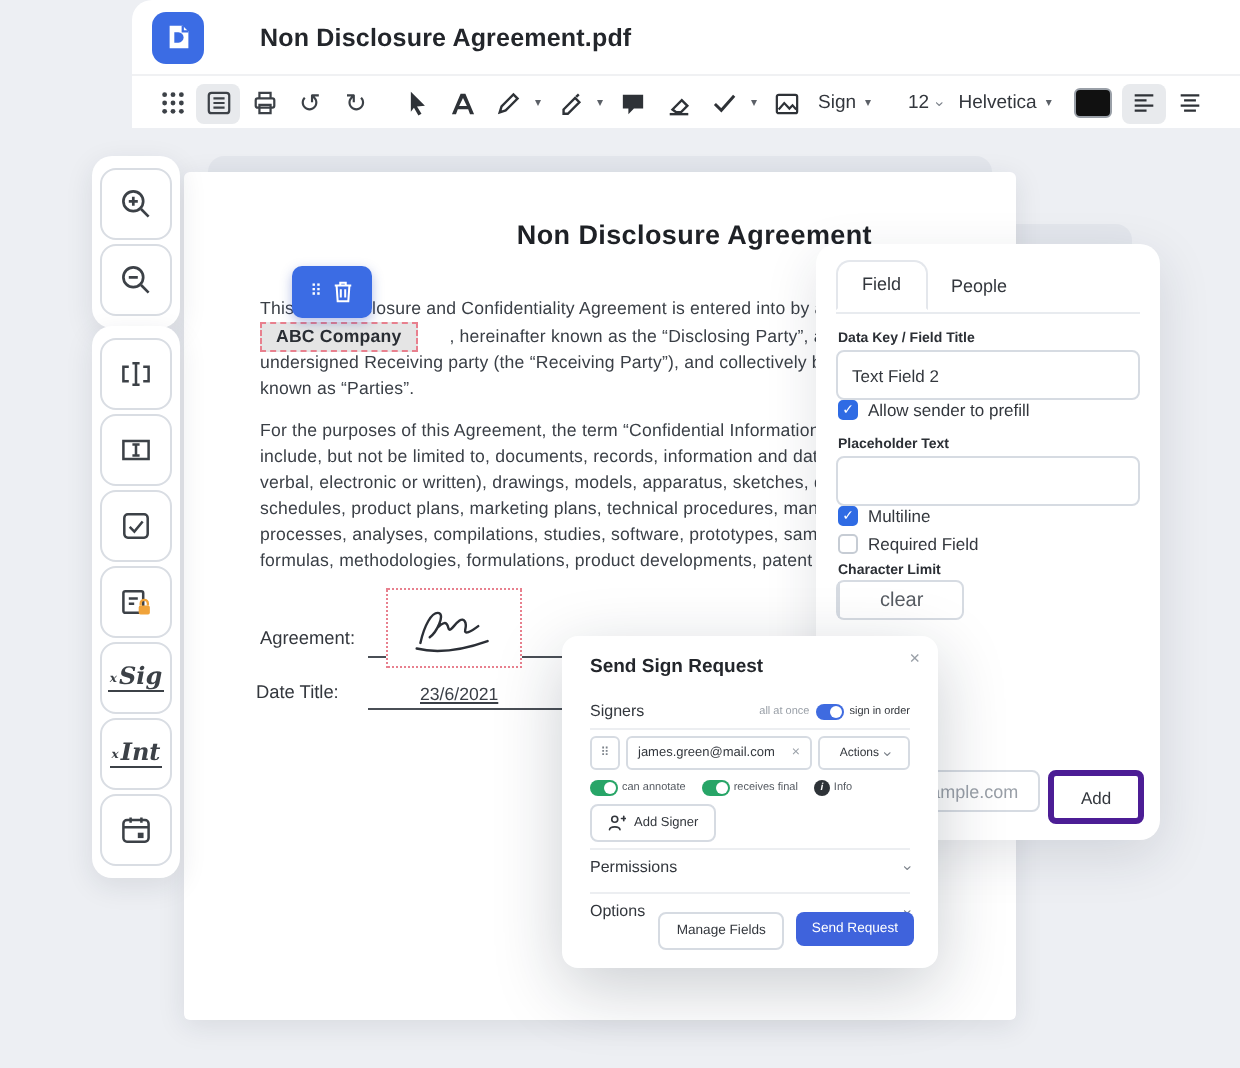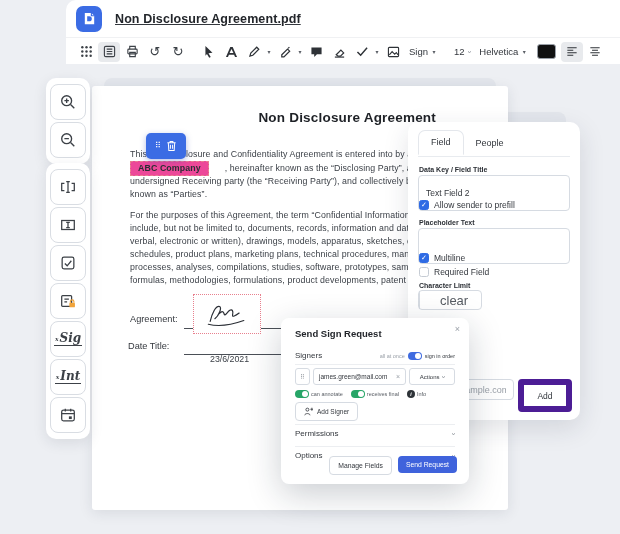--- a/index.html
+++ b/index.html
@@ -3,21 +3,21 @@
 <meta charset="utf-8">
 <style>
   html,body{margin:0;padding:0;}
   body{width:620px;height:534px;position:relative;background:#edeff3;
        font-family:"Liberation Sans","DejaVu Sans",sans-serif;overflow:hidden;
        -webkit-font-smoothing:antialiased;color:#33373d;}
   .abs{position:absolute;}
 
   
   .header{left:66px;top:0;width:554px;height:64px;background:#fff;border-radius:10px 0 0 0;z-index:5;}
-  .title-row{height:37px;display:flex;align-items:center;padding-left:10px;gap:13px;text-decoration:underline;}
+  .title-row{height:37px;display:flex;align-items:center;padding-left:10px;gap:28px;}
   .logo{width:26px;height:26px;border-radius:7px;background:#3b6ce4;display:flex;align-items:center;justify-content:center;}
   .logo svg{display:block;}
   .doc-title{font-size:12.5px;font-weight:700;color:#23262b;letter-spacing:.1px;}
   .toolbar-row{height:27px;display:flex;align-items:center;padding-left:9px;gap:1px;border-top:1px solid #f0f1f3;}
   .tb-btn{width:22px;height:20px;display:flex;align-items:center;justify-content:center;border-radius:4px;color:#3c4147;}
   .tb-btn.active{background:#e8eaed;}
   .tb-btn svg{display:block;}
   .tb-caret{font-size:6px;color:#5b6067;margin-left:-1px;width:8px;text-align:center;}
   .tb-sep{width:6px;}
   .tb-text{font-size:9.5px;color:#33373d;display:flex;align-items:center;gap:3px;padding:0 4px;}
@@ -30,49 +30,49 @@
   .side-cell{width:34px;height:34px;margin:2px auto;border:1px solid #d9dde3;border-radius:8px;display:flex;align-items:center;justify-content:center;background:#fff;}
   .script-ico{font-family:"DejaVu Serif","Liberation Serif",serif;font-style:italic;font-weight:700;font-size:12px;color:#3c4147;border-bottom:1.5px solid #3c4147;line-height:1.15;padding:0 1px;}
   .script-x{font-size:6px;vertical-align:1px;margin-right:1px;}
 
   
   .page-behind{left:104px;top:78px;width:392px;height:22px;background:#e3e6ec;border-radius:8px;z-index:1;}
   .panel-behind{left:486px;top:112px;width:80px;height:18px;background:#e3e6ec;border-radius:8px;z-index:1;}
   .page{left:92px;top:86px;width:416px;height:424px;background:#fff;border-radius:3px;box-shadow:0 3px 14px rgba(30,40,60,.10);z-index:2;overflow:hidden;}
   .doc-h1{position:absolute;left:0;right:72px;top:24px;text-align:right;font-size:13.5px;font-weight:800;color:#1e2126;letter-spacing:.2px;white-space:nowrap;}
   .pline{position:absolute;left:38px;font-size:8.8px;color:#3a3f46;white-space:nowrap;letter-spacing:.1px;}
-  .field-box{display:inline-block;border:1px dashed #e8808e;background:#ec4899;font-weight:800;font-size:8.8px;color:#2a2e34;padding:1px 7px 2px;margin-right:16px;}
+  .field-box{display:inline-block;border:1px dashed #e8808e;background:#e5e5e5;font-weight:800;font-size:8.8px;color:#2a2e34;padding:1px 7px 2px;margin-right:16px;}
   .sig-box{position:absolute;left:101px;top:208px;width:66px;height:38px;border:1px dotted #e8808e;background:#fff;display:flex;align-items:center;justify-content:center;}
   .sig-label{position:absolute;left:38px;top:228px;font-size:9.2px;color:#33373d;}
   .sig-line{position:absolute;left:92px;width:150px;border-bottom:1.2px solid #4a4f56;}
   .date-label{position:absolute;left:36px;top:255px;font-size:9.2px;color:#33373d;}
-  .date-value{position:absolute;left:118px;top:268px;font-size:8.8px;color:#3a3f46;}
+  .date-value{position:absolute;left:118px;top:256px;font-size:8.8px;color:#3a3f46;text-decoration:underline;}
 
   
   .mini-toolbar{left:146px;top:133px;width:40px;height:26px;background:#3b6ce4;border-radius:5px;display:flex;align-items:center;justify-content:center;gap:5px;z-index:3;box-shadow:0 2px 6px rgba(40,70,180,.35);}
   .drag-dots{color:#fff;font-size:8px;line-height:1;}
 
   
   .panel{left:408px;top:122px;width:172px;height:298px;background:#fff;border-radius:10px;box-shadow:0 8px 26px rgba(30,40,60,.13);z-index:6;}
   .tabs{position:absolute;left:10px;top:8px;display:flex;align-items:flex-end;}
   .tab{font-size:9px;color:#33373d;padding:6px 12px 7px;}
   .tab.active{border:1px solid #e4e7ec;border-bottom:1px solid #fff;border-radius:7px 7px 0 0;font-weight:400;position:relative;z-index:2;background:#fff;}
   .tab-line{position:absolute;left:10px;right:10px;top:34px;height:1px;background:#e8ebef;}
   .p-label{position:absolute;left:11px;font-size:7px;font-weight:800;color:#2b2f35;}
-  .p-input{position:absolute;left:10px;right:10px;height:36px;border:1px solid #d6dbe2;border-radius:4px;background:#fff;font-size:8.5px;color:#33373d;display:flex;align-items:center;padding:0 7px;box-sizing:border-box;}
+  .p-input{position:absolute;left:10px;right:10px;height:25px;border:1px solid #d6dbe2;border-radius:4px;background:#fff;font-size:8.5px;color:#33373d;display:flex;align-items:center;padding:0 7px;box-sizing:border-box;}
   .cb-row{position:absolute;left:11px;display:flex;align-items:center;gap:5px;font-size:8.5px;color:#33373d;}
   .cb{width:10px;height:10px;border-radius:2.5px;border:1px solid #c6ccd4;background:#fff;display:flex;align-items:center;justify-content:center;box-sizing:border-box;}
   .cb.checked{background:#2f6be4;border-color:#2f6be4;color:#fff;font-size:7px;font-weight:700;}
   .charlimit{position:absolute;left:10px;top:168px;width:64px;height:20px;border:1px solid #d6dbe2;border-radius:4px;display:flex;box-sizing:border-box;}
   .charlimit .val{flex:1;}
-  .charlimit .clear-btn{border-left:1px solid #d6dbe2;padding:0 20px;display:flex;align-items:center;font-size:13px;color:#565b62;}
+  .charlimit .clear-btn{border-left:1px solid #d6dbe2;padding:0 20px;display:flex;align-items:center;font-size:10px;color:#565b62;}
   .email-row{position:absolute;left:8px;right:8px;bottom:8px;display:flex;gap:4px;}
   .email-input{flex:1;height:21px;border:1px solid #d6dbe2;border-radius:4px;font-size:9px;color:#9aa0a8;padding:0 7px;box-sizing:border-box;font-family:inherit;background:#fff;min-width:0;}
   .email-input::placeholder{color:#9aa0a8;}
-  .add-btn{width:42px;height:21px;border:6px solid #4c1d95;border-radius:4px;background:#fff;font-size:8.5px;color:#33373d;display:flex;align-items:center;justify-content:center;}
+  .add-btn{width:42px;height:21px;border:3px solid #4c1d95;border-radius:4px;background:#fff;font-size:8.5px;color:#33373d;display:flex;align-items:center;justify-content:center;}
 
   
   .modal{left:281px;top:318px;width:188px;height:166px;background:#fff;border-radius:8px;box-shadow:0 10px 34px rgba(20,30,50,.22);z-index:8;}
   .m-title{position:absolute;left:14px;top:10px;font-size:9.5px;font-weight:800;color:#23262b;}
   .m-close{position:absolute;right:9px;top:6px;font-size:9px;color:#9aa0a8;}
   .m-sec{position:absolute;left:14px;font-size:8px;font-weight:400;color:#33373d;}
   .m-div{position:absolute;left:14px;right:14px;height:1px;background:#eceef1;}
   .order-group{position:absolute;right:14px;top:34px;display:flex;align-items:center;gap:3px;font-size:5.5px;}
   .muted{color:#9aa0a8;}
   .toggle{width:14px;height:8px;border-radius:4px;position:relative;display:inline-block;}

